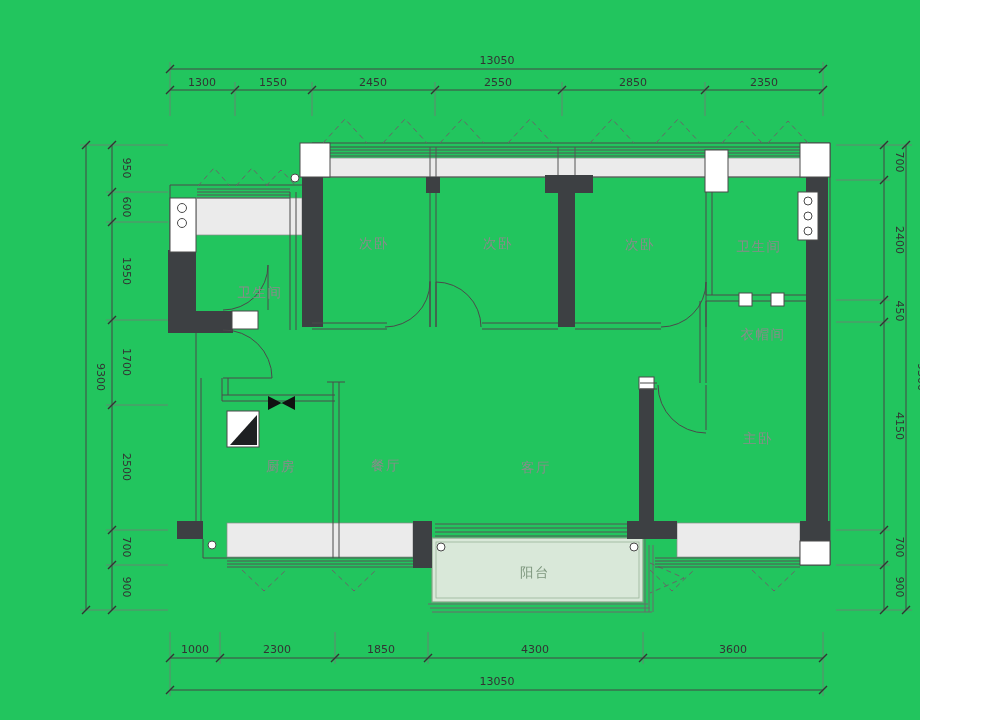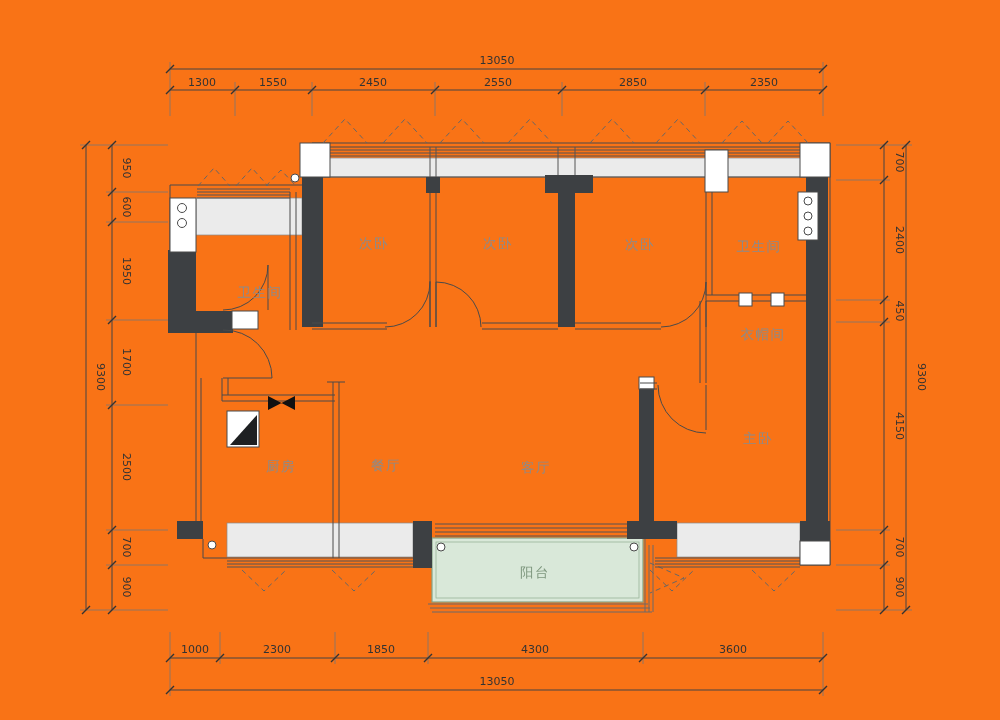--- a/index.html
+++ b/index.html
@@ -1,16 +1,16 @@
 <!DOCTYPE html>
 <html><head>
 <meta charset="utf-8">
 <style>
   html,body{margin:0;padding:0;background:#ffffff;}
-  .page{position:relative;width:1000px;height:720px;background:#f97316;overflow:hidden;
+  .page{position:relative;width:920px;height:720px;background:#22c55e;overflow:hidden;
         font-family:"DejaVu Sans","Liberation Sans",sans-serif;}
   svg{display:block}
   .thin{stroke:#4a4a4a;stroke-width:1;fill:none}
   .thin2{stroke:#6a6a6a;stroke-width:1;fill:none}
   .wall{fill:#3d4043;stroke:none}
   .pier{fill:#ffffff;stroke:#4a4a4a;stroke-width:1}
   .winband{fill:#ebebeb;stroke:#8a8a8a;stroke-width:.7}
   .glaz{stroke:#555;stroke-width:1;fill:none}
   .dash{stroke:#666;stroke-width:1;fill:none;stroke-dasharray:5 4}
   .door{stroke:#4a4a4a;stroke-width:1;fill:none}

